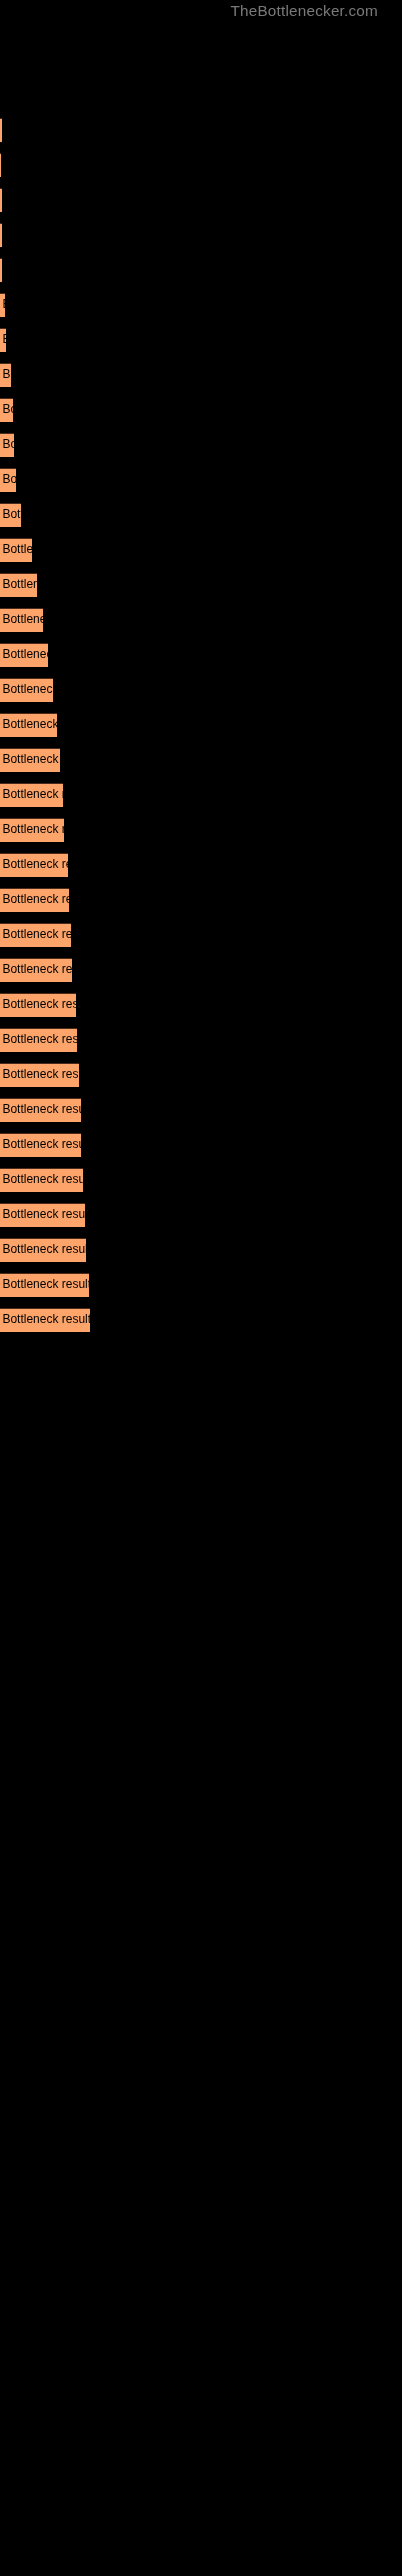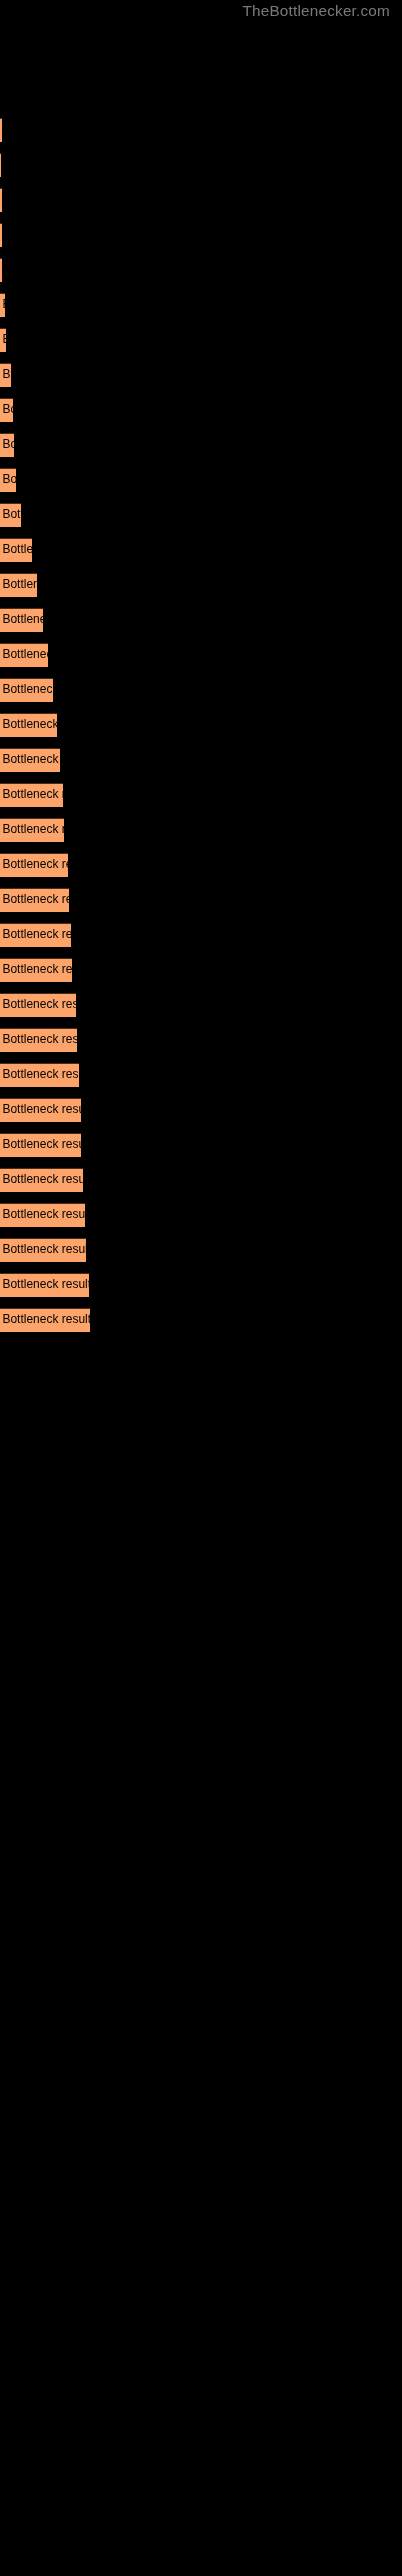--- a/index.html
+++ b/index.html
@@ -11,21 +11,21 @@
     width: 403px;
     height: 2576px;
     position: relative;
     overflow: hidden;
     font-family: "Liberation Sans", sans-serif;
   }
 
   #watermark {
     position: absolute;
     top: 0px;
-    right: 13px;
+    right: 25px;
     font-size: 15.3px;
     line-height: 21px;
     color: #7a7a7a;
     letter-spacing: 0.2px;
     white-space: nowrap;
   }
 
   #chart {
     position: absolute;
     left: 0px;

